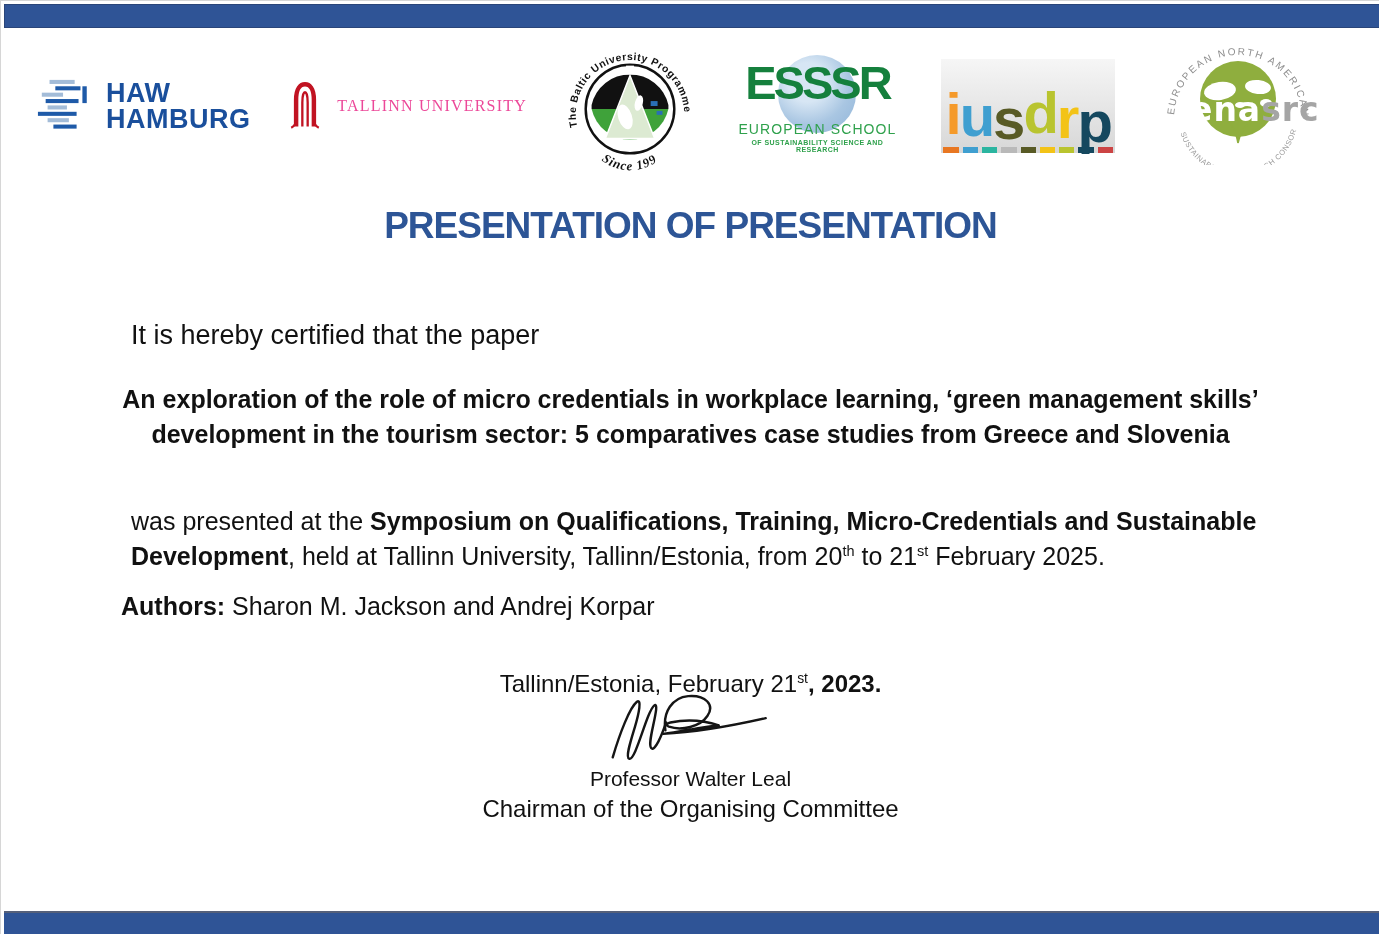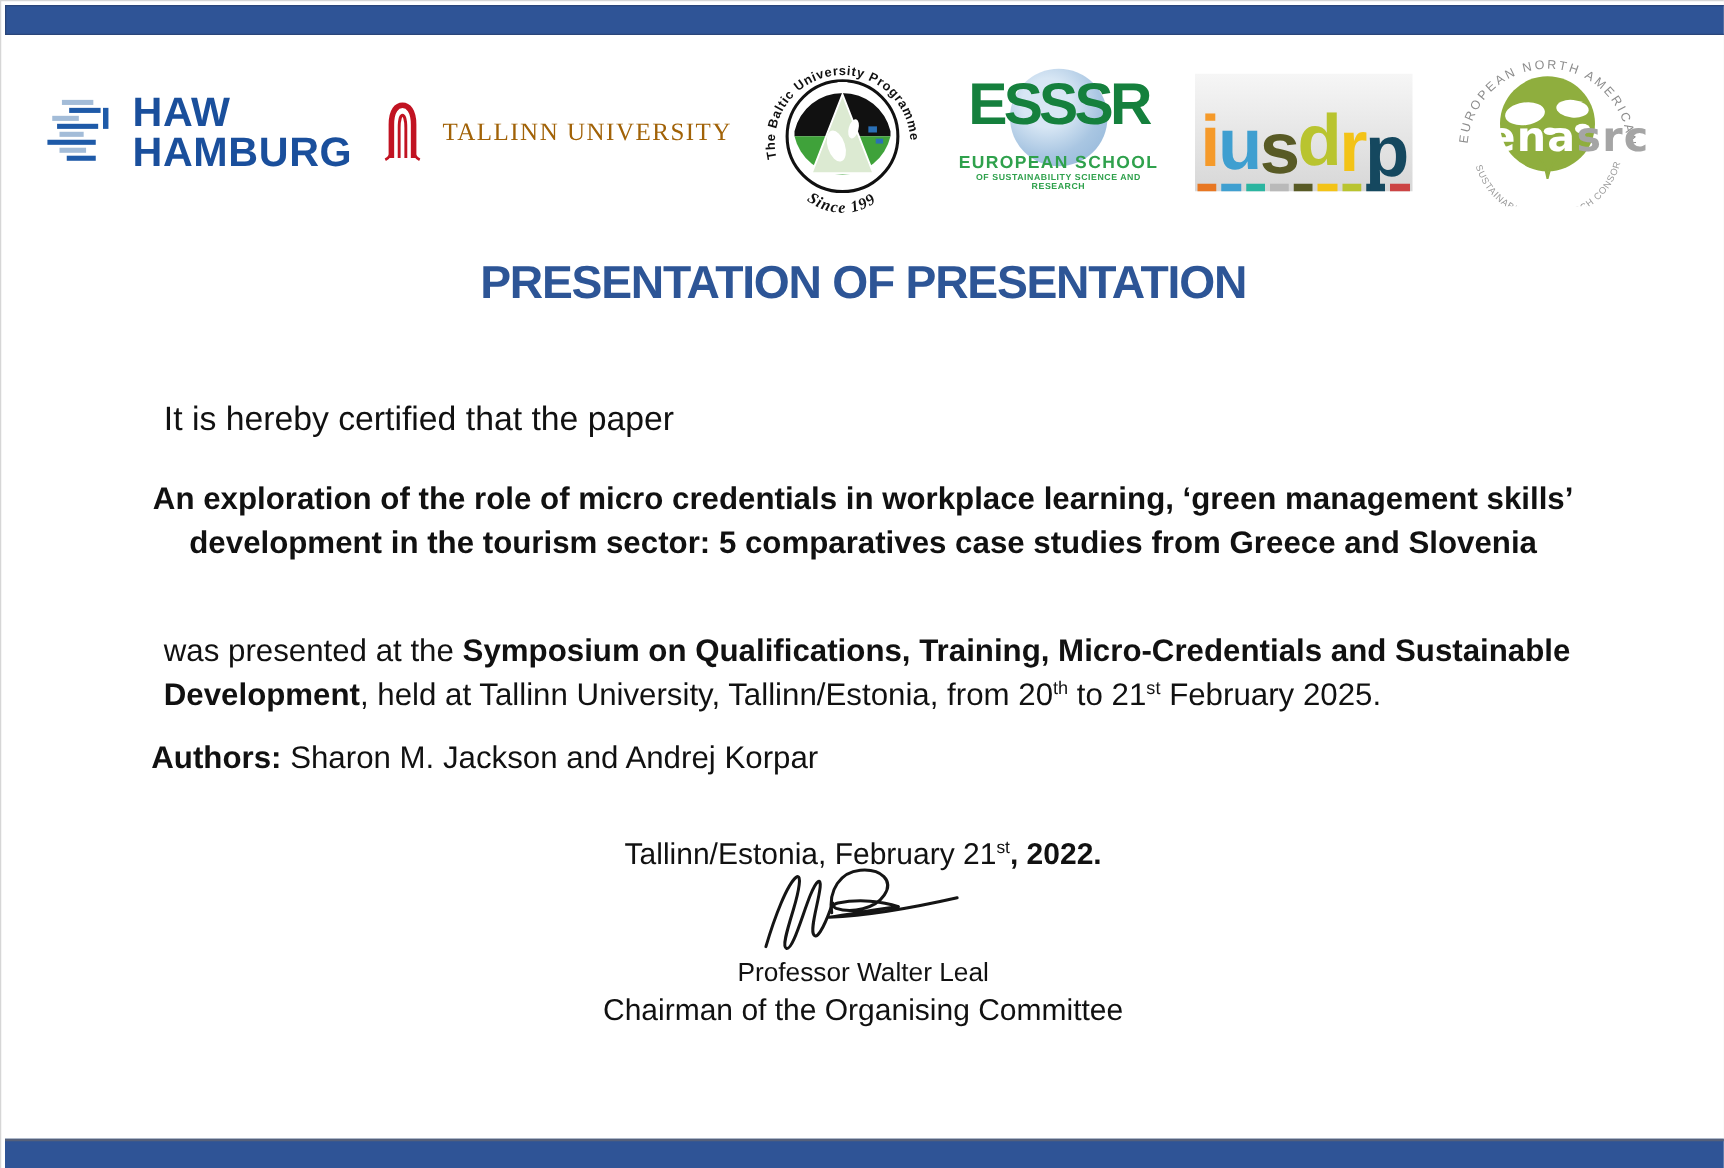--- a/index.html
+++ b/index.html
@@ -13,31 +13,31 @@
   .bar.top{top:3px; height:22px; border:1px solid #2a4579;}
   .bar.bottom{bottom:0; height:22px; border-top:2px solid #55607a;}
 
   
   .logos{position:absolute; top:36px; left:35px; right:58px; height:138px;
     display:flex; justify-content:space-between; align-items:center;}
   .logo{display:flex; align-items:center;}
 
   
   .haw{gap:12px;}
-  .haw-text{font-weight:bold; font-size:33px; line-height:0.98; color:#1a4f9c; letter-spacing:0.5px;}
+  .haw-text{font-weight:bold; font-size:27px; line-height:0.98; color:#1a4f9c; letter-spacing:0.5px;}
   
   .tallinn{gap:16px;}
-  .tallinn-text{font-family:"Liberation Serif", serif; font-size:20px; letter-spacing:1.2px; color:#a16207;}
+  .tallinn-text{font-family:"Liberation Serif", serif; font-size:16px; letter-spacing:1.2px; color:#ec4899;}
   
   .esssr{width:170px; flex-direction:column; justify-content:center; position:relative; text-align:center;}
   .esssr-globe{position:absolute; top:-4px; left:50%; transform:translateX(-50%);
     width:78px; height:78px; border-radius:50%;
     background:radial-gradient(circle at 38% 35%, #d7e6f4 0 28%, #a9c6e2 60%, #8fb4d8 100%); z-index:0;}
   .esssr-word{position:relative; z-index:1; font-weight:bold; font-size:47px; letter-spacing:-3px; color:#15803d; line-height:1;}
-  .esssr-l1{position:relative; z-index:1; font-weight:bold; font-size:14px; letter-spacing:1.1px; color:#2fa14c; margin-top:15px;}
+  .esssr-l1{position:relative; z-index:1; font-weight:normal; font-size:14px; letter-spacing:1.1px; color:#2fa14c; margin-top:15px;}
   .esssr-l2{position:relative; z-index:1; font-weight:bold; font-size:7px; letter-spacing:0.45px; color:#2fa14c; margin-top:2px;}
   
   .iusdrp-box{width:174px; height:94px; background:linear-gradient(#f6f6f6, #d7d7d7);
     display:flex; flex-direction:column; justify-content:flex-end; align-items:center; position:relative;}
   .iusdrp-letters{font-weight:bold; font-size:58px; line-height:0.8; letter-spacing:-2px; display:flex; align-items:baseline; margin-bottom:8px;}
   .iusdrp-letters span{display:inline-block;}
   .lt0{color:#f59a2a; transform:translateY(-2px);}
   .lt1{color:#3f9fd0;}
   .lt2{color:#585a25; transform:translateY(3px);}
   .lt3{color:#b9c42f; transform:translateY(-3px);}
@@ -193,21 +193,21 @@
   <div class="cert-title">PRESENTATION OF PRESENTATION</div>
 
   <p class="intro">It is hereby certified that the paper</p>
 
   <p class="paper-title">An exploration of the role of micro credentials in workplace learning, ‘green management skills’ development in the tourism sector: 5 comparatives case studies from Greece and Slovenia</p>
 
   <p class="presented"><span>was presented at the </span><span class="bold">Symposium on Qualifications, Training, Micro-Credentials and Sustainable Development</span><span>, held at Tallinn University, Tallinn/Estonia, from 20</span><sup>th</sup><span> to 21</span><sup>st</sup><span> February 2025.</span></p>
 
   <p class="authors"><span class="bold">Authors:</span><span> Sharon M. Jackson and Andrej Korpar</span></p>
 
-  <p class="dateline"><span>Tallinn/Estonia, February 21</span><sup>st</sup><span class="bold">, 2022.</span></p>
+  <p class="dateline"><span>Tallinn/Estonia, February 21</span><sup>st</sup><span class="bold">, 2023.</span></p>
 
   <div class="sig-wrap">
     <svg width="250" height="74" viewBox="0 0 280 104">
       <g fill="none" stroke="#151515" stroke-width="3.4" stroke-linecap="round" stroke-linejoin="round">
         <path d="M30,96 C40,62 54,26 64,18 c7,-5 3,16 -3,36 c-7,23 -13,42 -8,44 c7,3 18,-38 27,-60 c7,-17 12,-20 11,-9 c-2,18 -12,48 -7,54 c5,6 15,-18 21,-36"></path>
         <path d="M104,58 c-4,-26 10,-46 32,-48 c24,-2 38,12 27,28 c-10,15 -36,21 -54,15 c-5,-2 -3,-5 2,-6 c24,-5 50,-2 68,4 c-26,3 -54,9 -78,12 c44,-2 100,-12 144,-22"></path>
       </g>
     </svg>
   </div>
 

